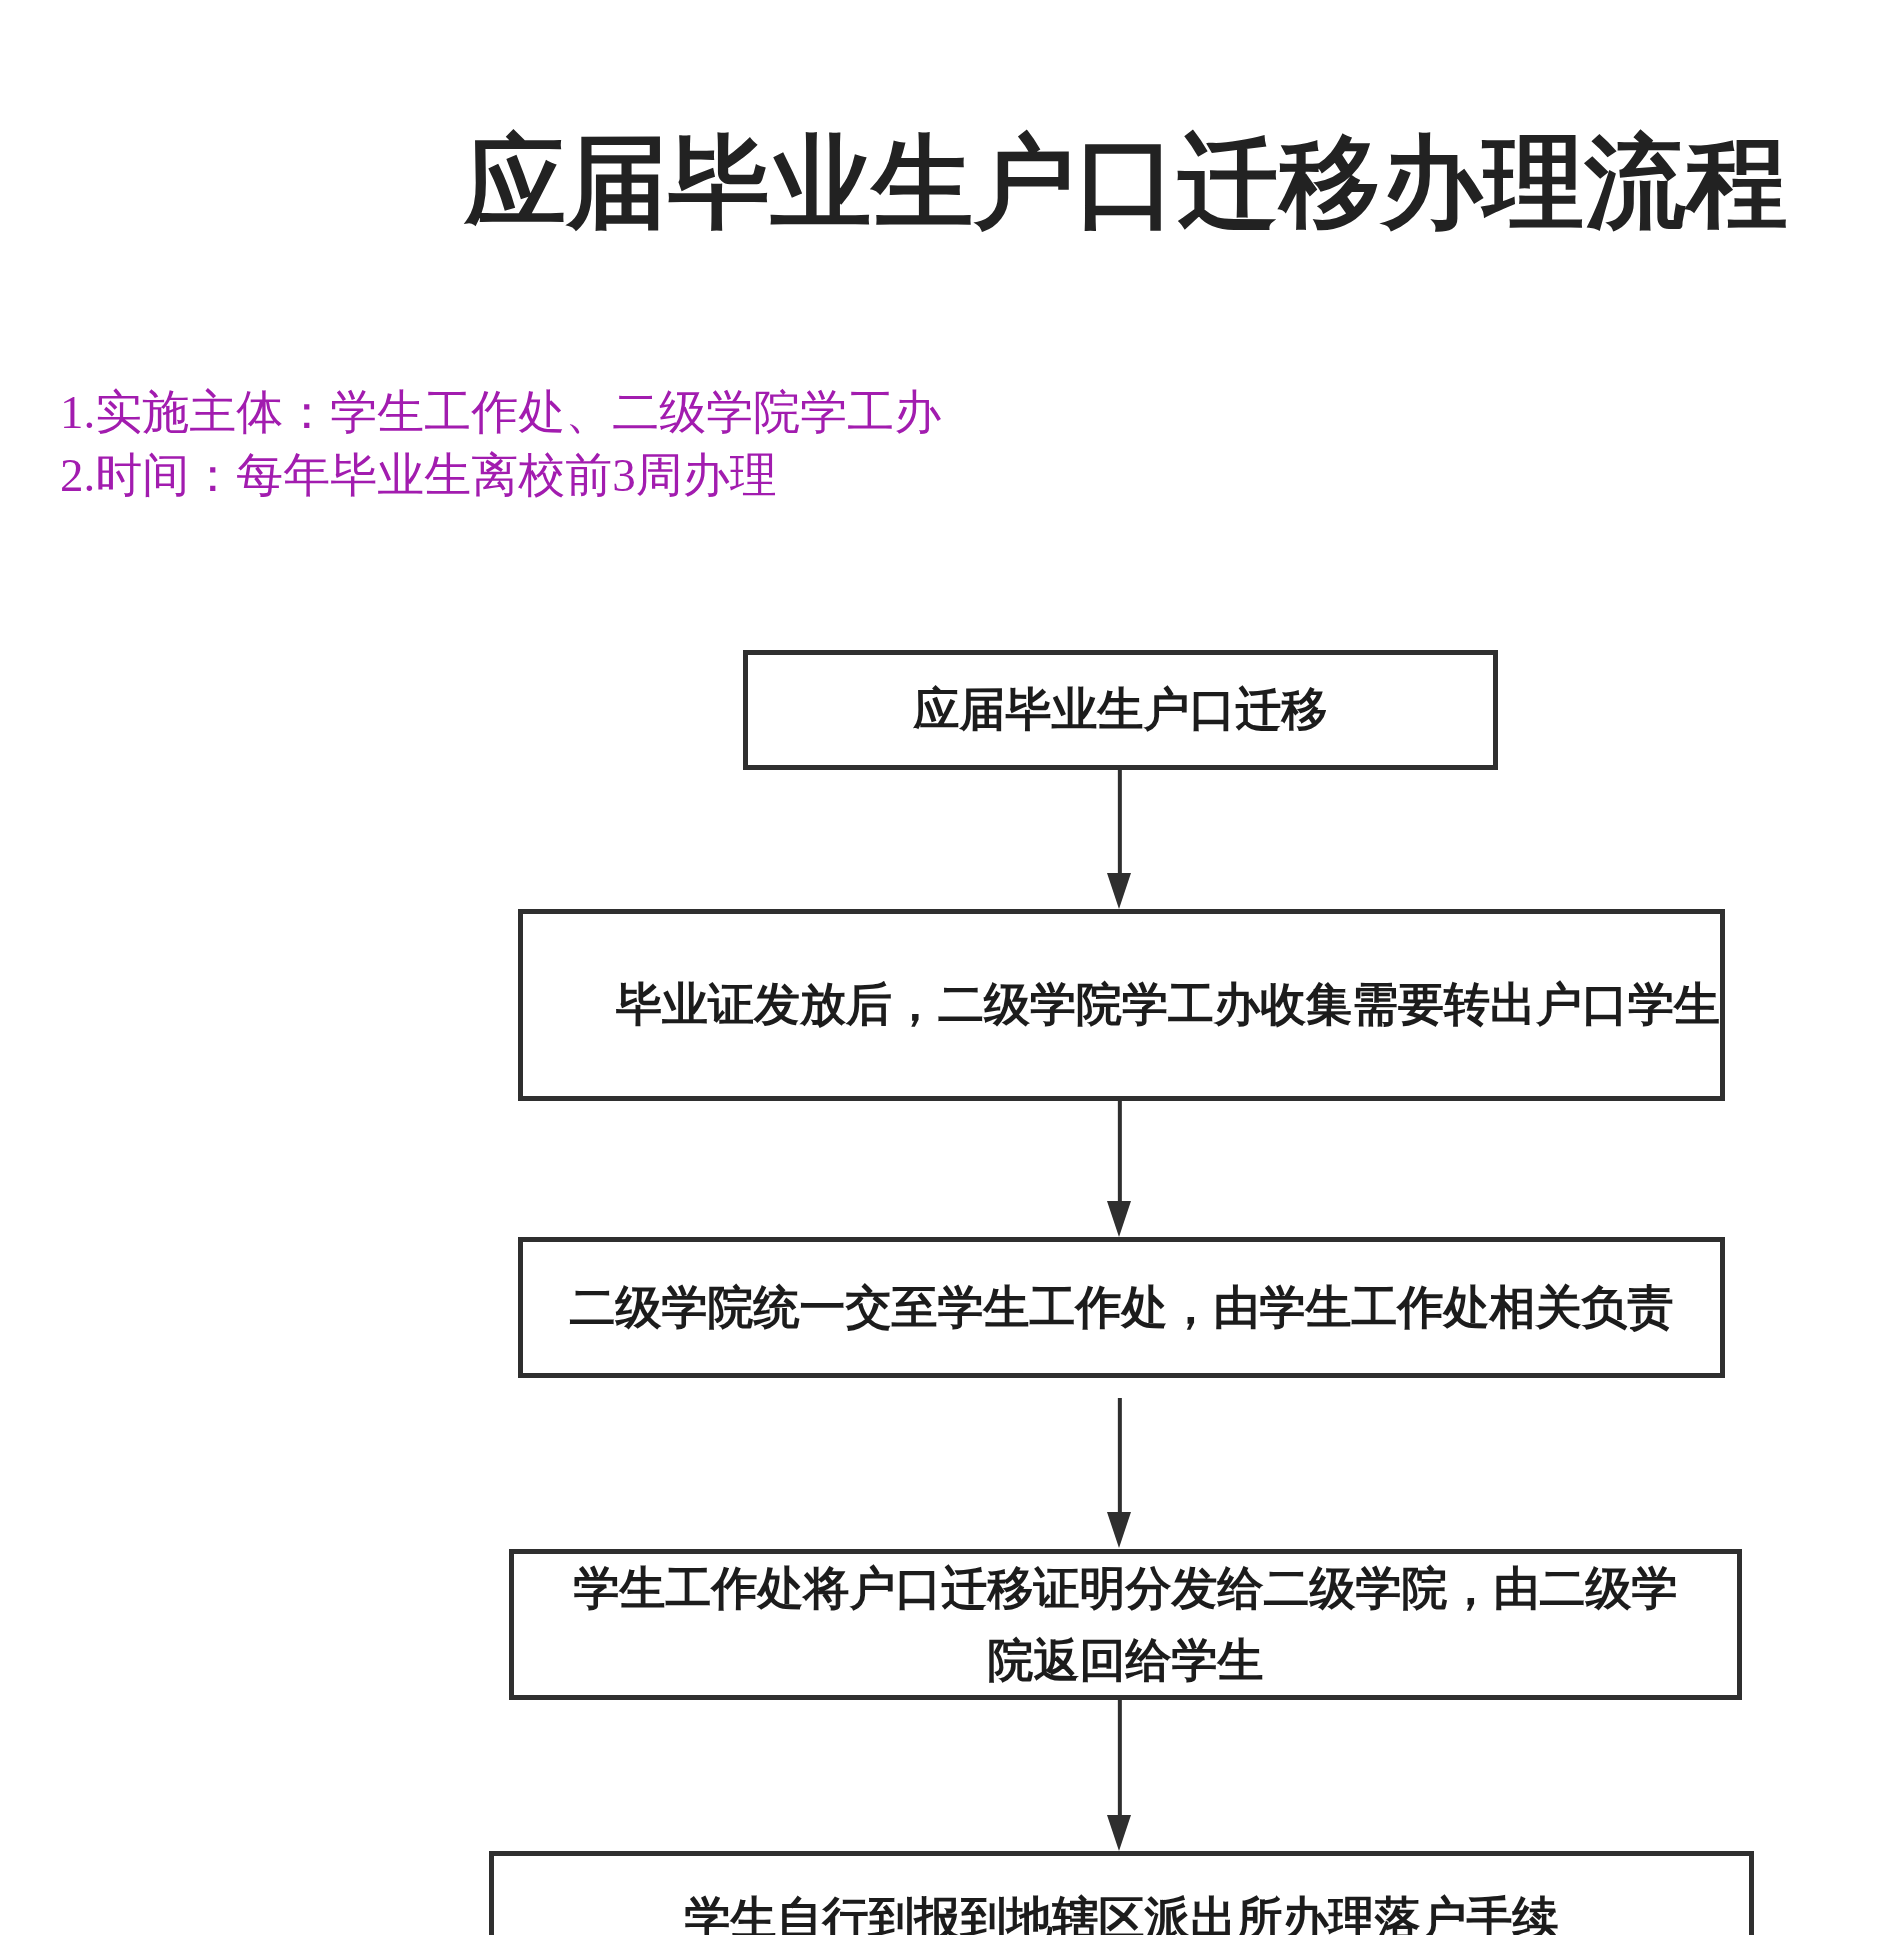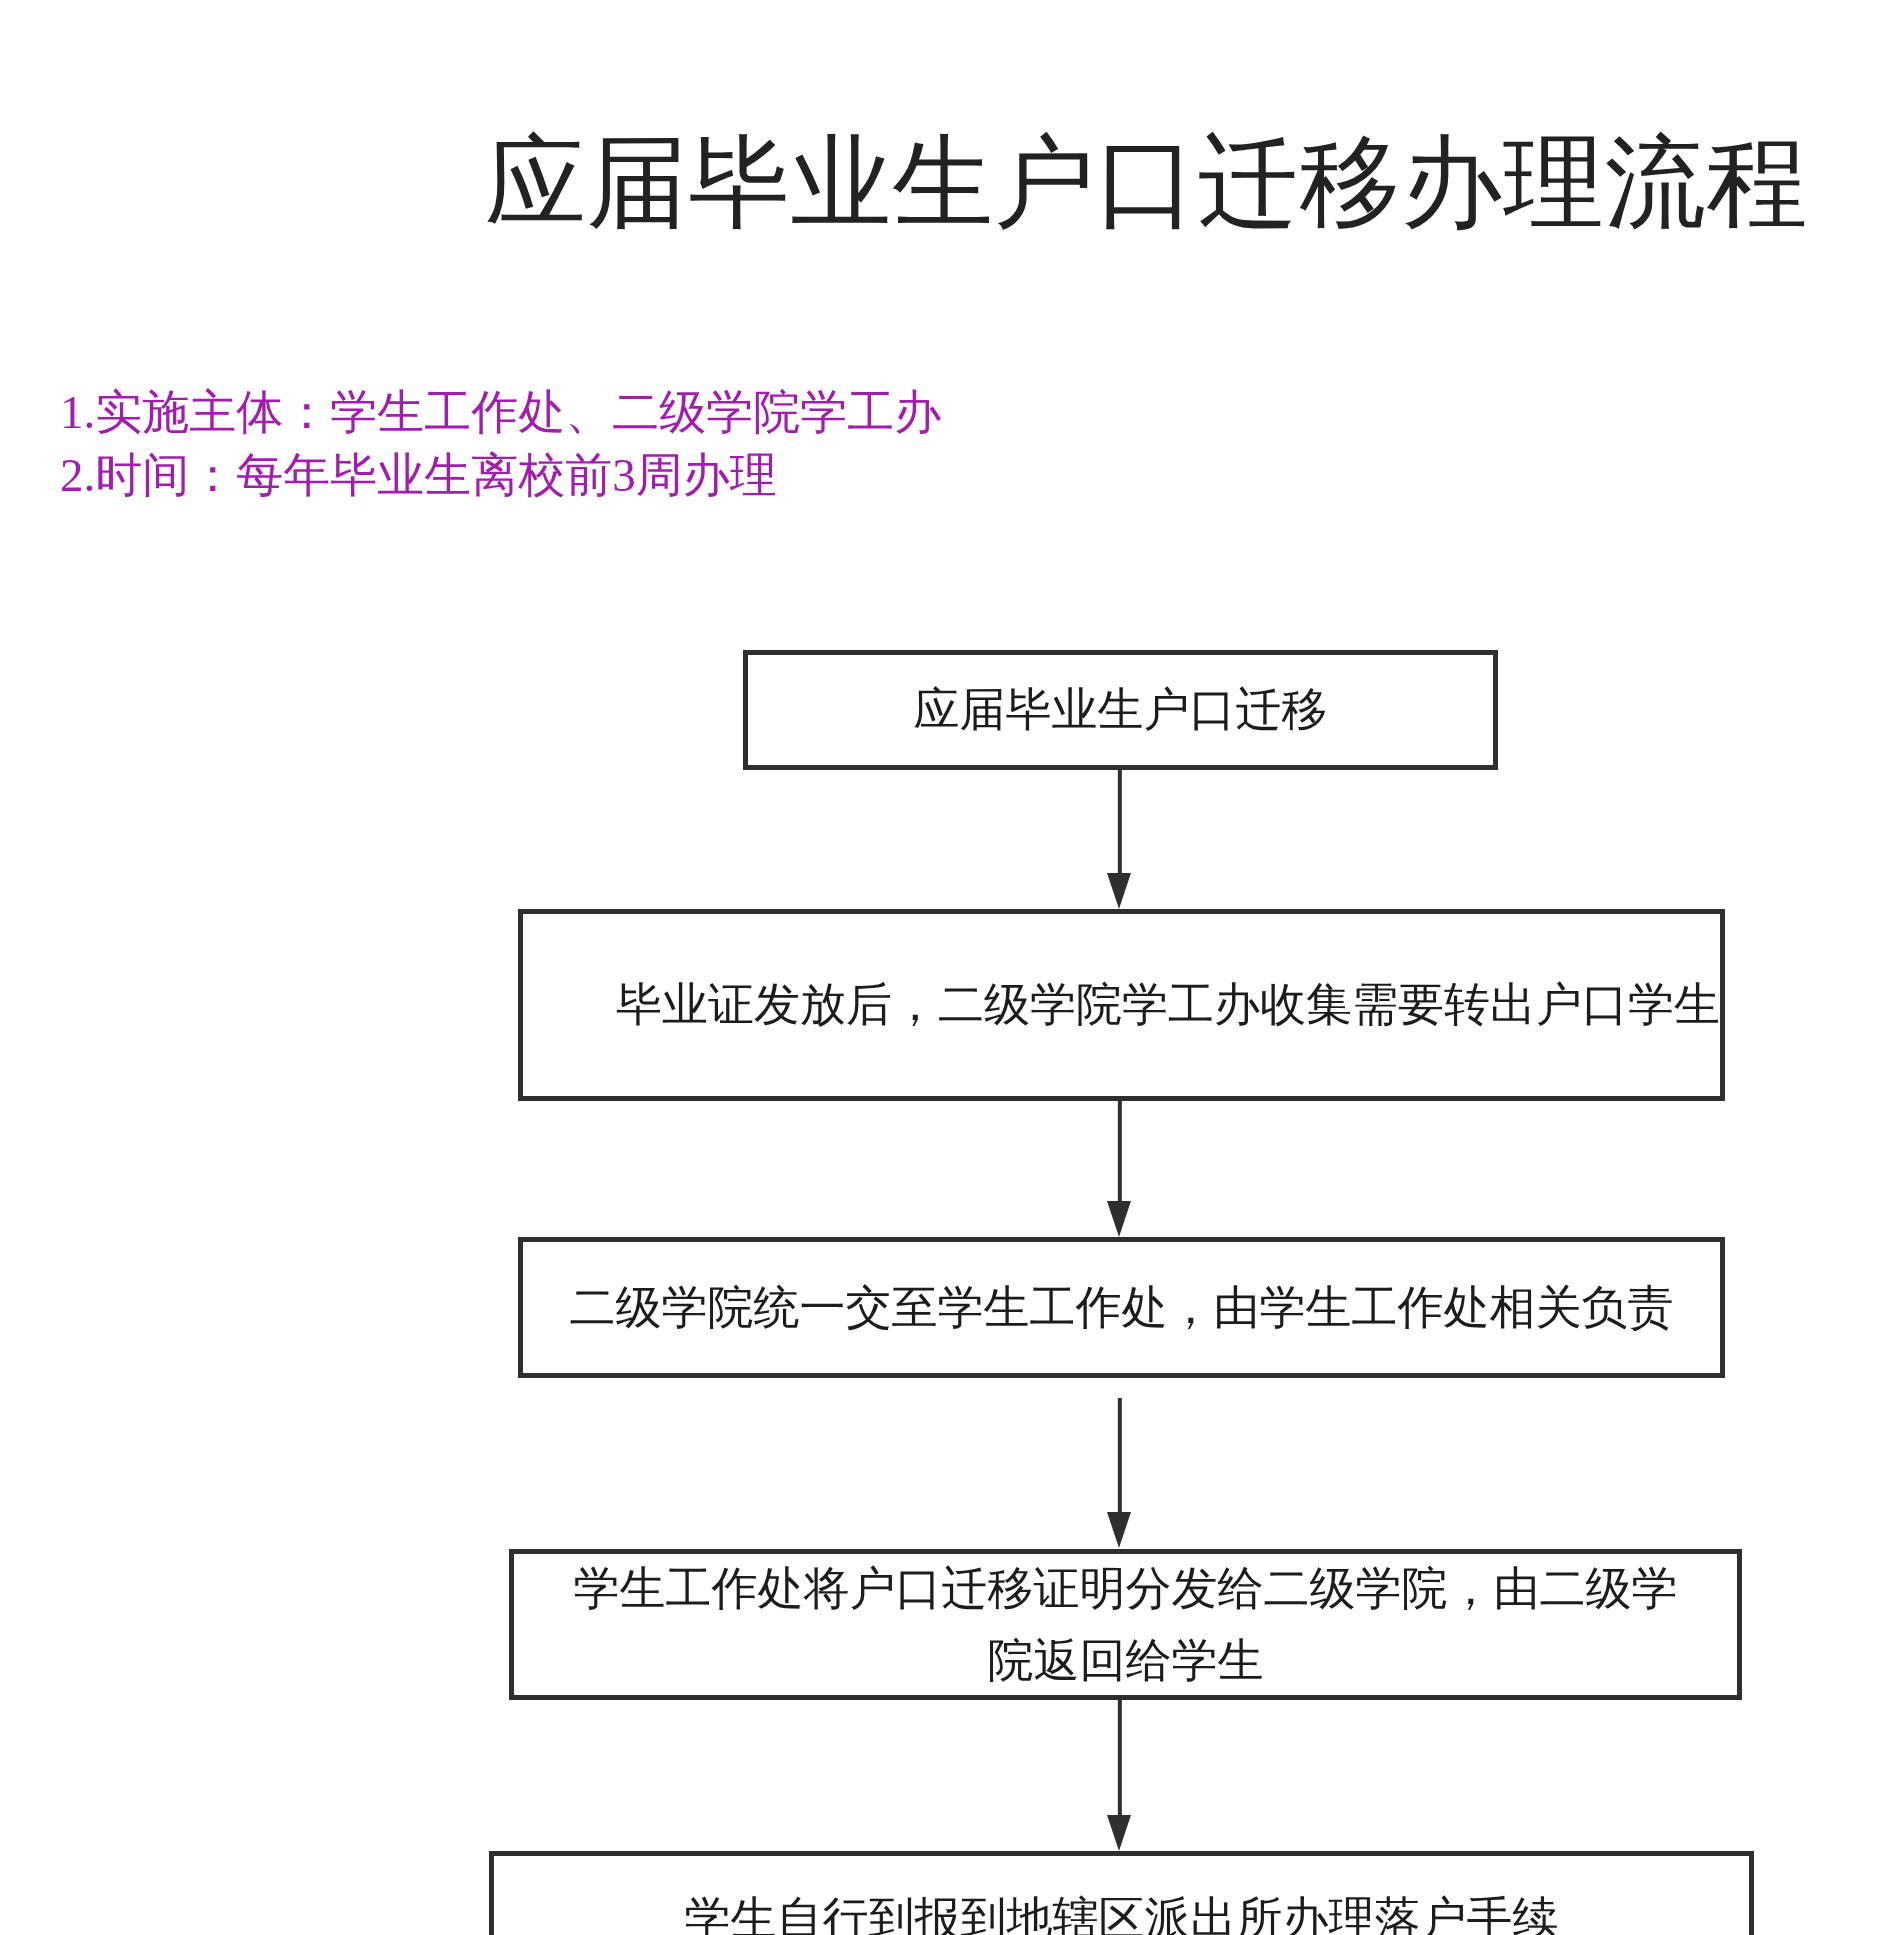--- a/index.html
+++ b/index.html
@@ -13,23 +13,23 @@
     position:relative;
     width:1900px;
     height:2071px;
     background:var(--bg);
     font-family:"Liberation Serif","DejaVu Serif",serif;
     color:var(--text);
     overflow:hidden;
   }
   .title{
     position:absolute;
-    left:485px; top:116px; width:1316px;
+    left:465px; top:116px; width:1316px;
     font-size:101px;
-    font-weight:400;
+    font-weight:700;
     text-align:center;
     letter-spacing:0.8px;
     color:#222;
     white-space:nowrap;
   }
   .intro{
     position:absolute;
     left:60px; top:381px;
     font-size:47px;
     line-height:1.33;
@@ -42,21 +42,21 @@
     border:5.4px solid var(--border);
     display:flex;
     flex-direction:column;
     justify-content:center;
     align-items:center;
     text-align:center;
     font-size:46px;
     line-height:1.55;
     color:var(--text);
   }
-  .flow-box .line{white-space:nowrap;}
+  .flow-box .line{white-space:nowrap;font-weight:bold;}
   .box-1{left:743px; top:650px; width:755px; height:120px;}
   .box-2{left:518px; top:909px; width:1207px; height:192px;align-items:flex-end;}
   .box-3{left:518px; top:1237px; width:1207px; height:141px;}
   .box-4{left:509px; top:1549px; width:1233px; height:151px;}
   .box-5{left:489px; top:1851px; width:1265px; height:136px;}
   .arrow{
     position:absolute;
     left:1107px;
     width:25px;
   }

